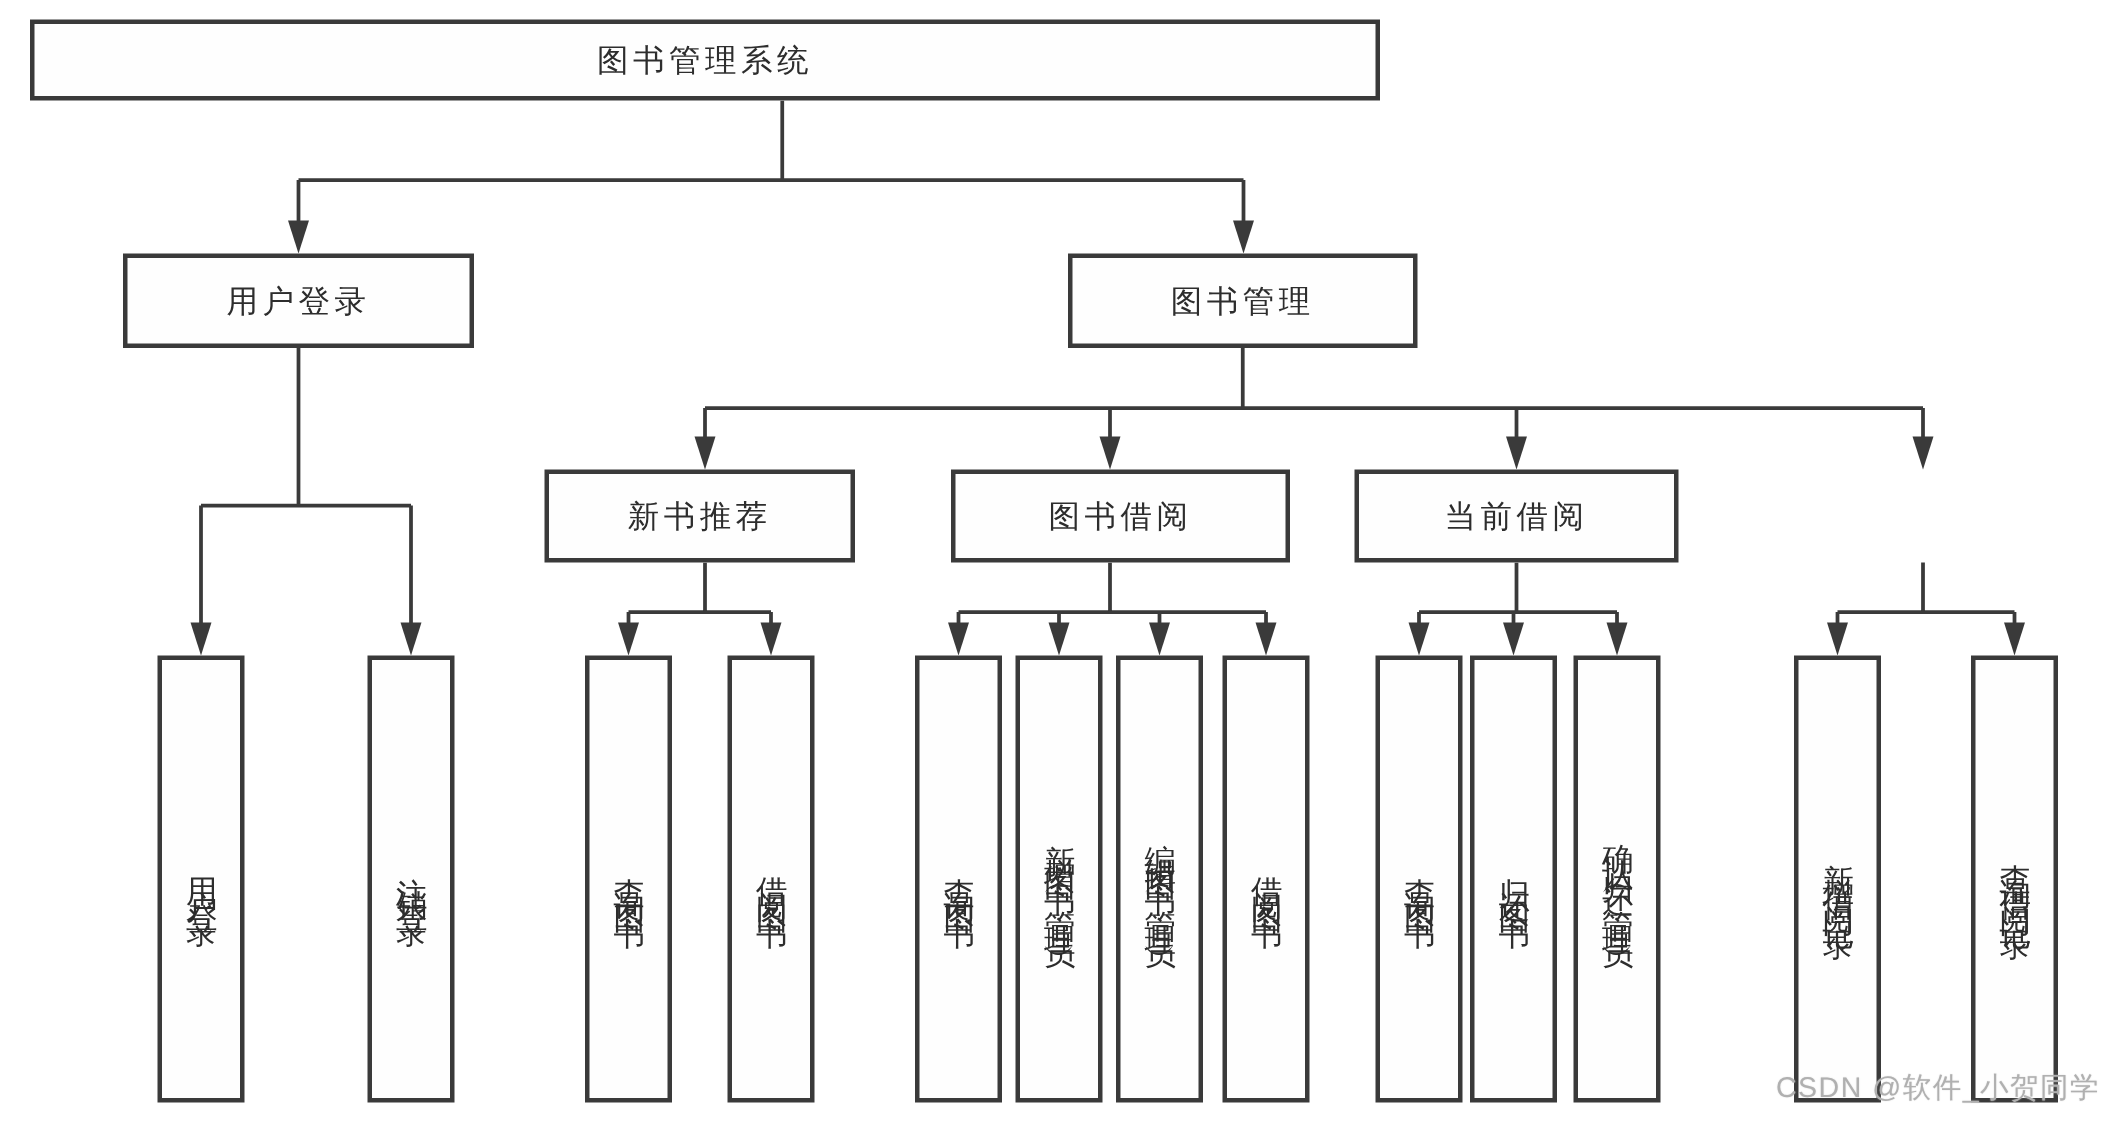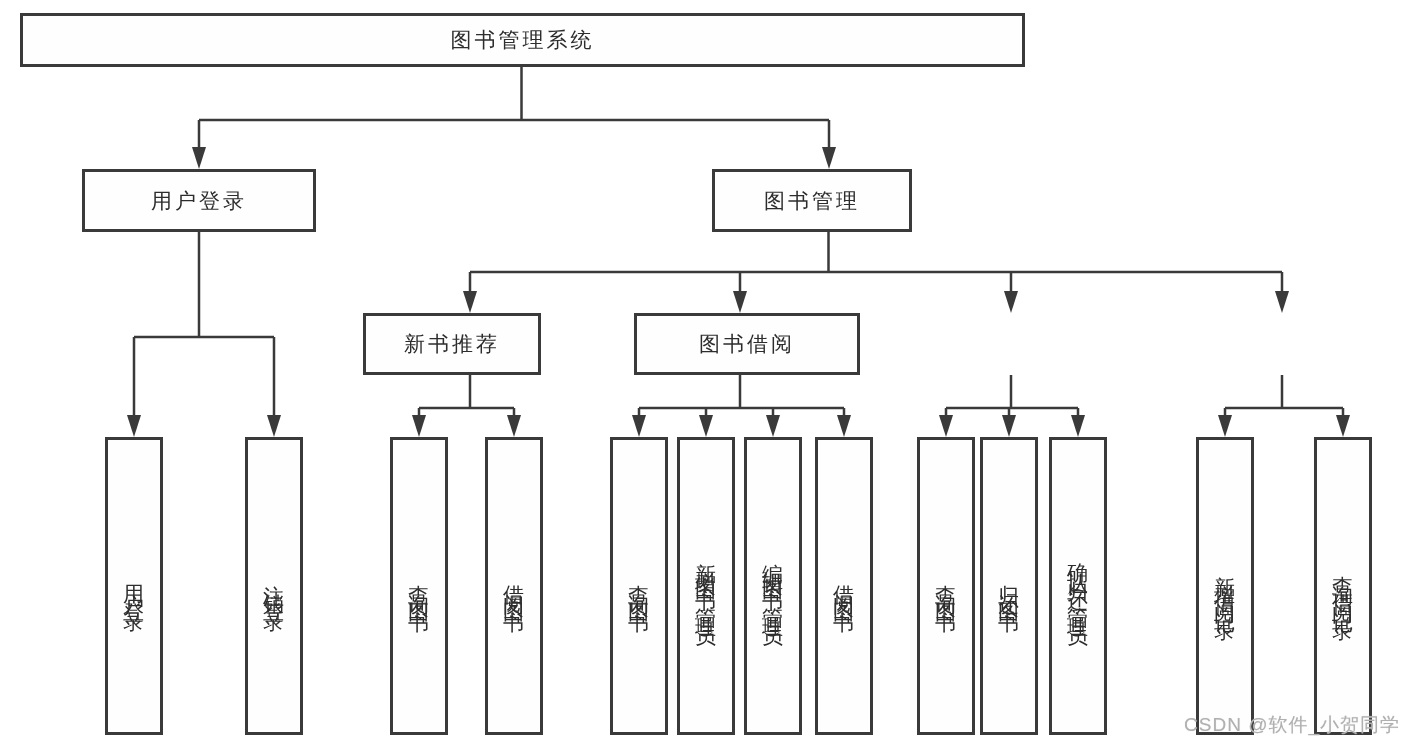--- a/index.html
+++ b/index.html
@@ -31,27 +31,27 @@
   .hlabel { font-size: 21px; letter-spacing: 3px; white-space: nowrap; }
   .vtext {
     writing-mode: vertical-rl;
     text-orientation: mixed;
     font-size: 21px;
     letter-spacing: 9px;
     line-height: 1.1;
     color: #2d2d2d;
   }
   
-  .n-root   { left: 20px;  top: 13px;  width: 1005px; height: 54px; }
+  .n-root   { left: 20px;  top: 13px;  width: 900px; height: 54px; }
   
   .n-l2a    { left: 82px;  top: 169px; width: 234px;  height: 63px; }
-  .n-l2b    { left: 712px; top: 169px; width: 200px;  height: 63px; }
+  .n-l2b    { left: 712px; top: 169px; width: 233px;  height: 63px; }
   
   .n-l3 { top: 313px; height: 62px; }
-  .n-l3a { left: 363px;  width: 178px; }
+  .n-l3a { left: 363px;  width: 207px; }
   .n-l3b { left: 634px;  width: 226px; }
   .n-l3c { left: 903px;  width: 216px; }
   .n-l3d { left: 1174px; width: 216px; }
   
   .leaf { top: 437px; width: 58px; height: 298px; }
   .lf1  { left: 105px; }
   .lf2  { left: 245px; }
   .lf3  { left: 390px; }
   .lf4  { left: 485px; }
   .lf5  { left: 610px; }
@@ -138,20 +138,23 @@
   <div class="box n-l2b">
     <span class="hlabel">图书管理</span>
   </div>
 
   <div class="box n-l3 n-l3a">
     <span class="hlabel">新书推荐</span>
   </div>
   <div class="box n-l3 n-l3b">
     <span class="hlabel">图书借阅</span>
   </div>
+  <div class="box n-l3 n-l3c">
+    <span class="hlabel">当前借阅</span>
+  </div>
 
   <div class="box leaf lf1">
     <span class="vtext">用户登录</span>
   </div>
   <div class="box leaf lf2">
     <span class="vtext">注销登录</span>
   </div>
   <div class="box leaf lf3">
     <span class="vtext">查询图书</span>
   </div>

